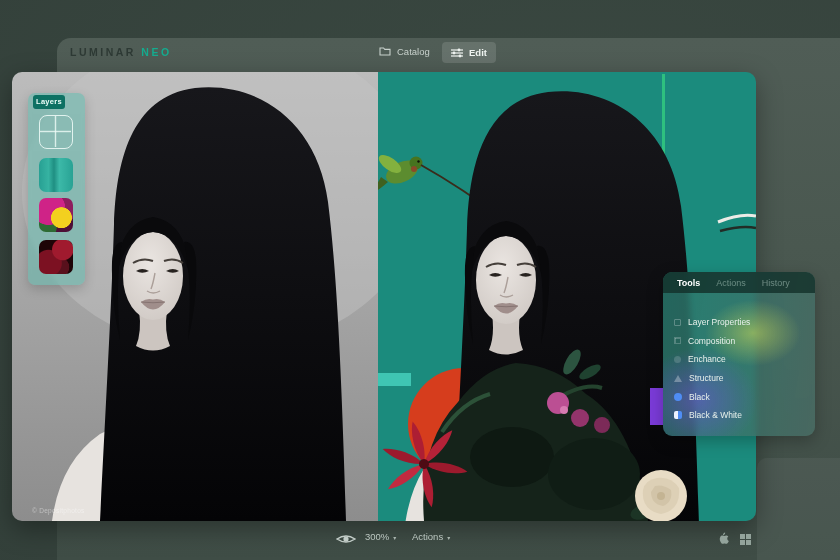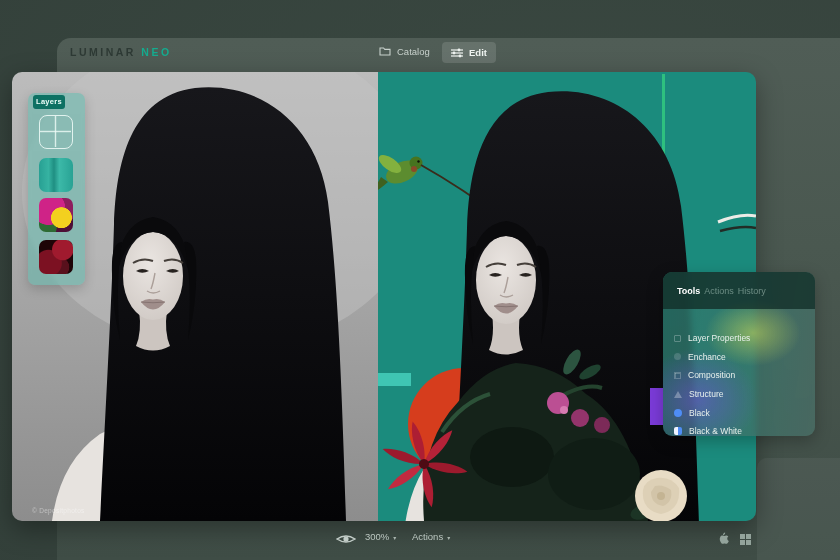--- a/index.html
+++ b/index.html
@@ -70,21 +70,21 @@
     border-radius:9px; overflow:hidden;
     background:linear-gradient(100deg, rgba(40,122,110,0.82) 0%, rgba(74,110,102,0.78) 100%);
     backdrop-filter: blur(3px);
     box-shadow:0 5px 16px rgba(0,0,0,0.25);
   }
   .glow { position:absolute; pointer-events:none; }
   .glow-yellow { left:42px; top:28px; width:96px; height:66px;
     background:radial-gradient(closest-side, rgba(205,222,88,0.55), rgba(205,222,88,0)); }
   .glow-purple { left:-24px; top:76px; width:118px; height:104px;
     background:radial-gradient(closest-side, rgba(118,78,228,0.5), rgba(118,78,228,0)); }
-  .tp-header { position:relative; height:37px; display:flex; align-items:center; gap:4px;
+  .tp-header { position:relative; height:21px; display:flex; align-items:center; gap:16px;
     padding:0 14px; background:rgba(19,47,41,0.8); }
   .tp-tab { font-size:9px; color:rgba(190,215,205,0.5); cursor:default; }
   .tp-tab.active { color:#ffffff; font-weight:bold; }
   .tp-list { position:relative; padding-top:20px; }
   .tool-item { height:18.6px; display:flex; align-items:center; gap:7px; padding-left:11px;
     font-size:8.5px; color:#e8f1ec; }
   .ti-icon { flex:0 0 auto; display:inline-block; }
   .icon-layerprops { width:7px; height:7px; border:1px solid rgba(255,255,255,0.26); border-radius:1px; }
   .icon-enhance { width:7px; height:7px; border-radius:50%; background:rgba(255,255,255,0.16); }
   .icon-composition { width:7px; height:7px; border:1px solid rgba(255,255,255,0.22);
@@ -262,26 +262,26 @@
       <span class="tp-tab active">Tools</span>
       <span class="tp-tab">Actions</span>
       <span class="tp-tab">History</span>
     </div>
     <div class="tp-list">
       <div class="tool-item">
         <span class="ti-icon icon-layerprops"></span>
         <span>Layer Properties</span>
       </div>
       <div class="tool-item">
+        <span class="ti-icon icon-composition"></span>
+        <span>Composition</span>
+      </div>
+      <div class="tool-item">
         <span class="ti-icon icon-enhance"></span>
         <span>Enchance</span>
-      </div>
-      <div class="tool-item">
-        <span class="ti-icon icon-composition"></span>
-        <span>Composition</span>
       </div>
       <div class="tool-item">
         <span class="ti-icon icon-structure"></span>
         <span>Structure</span>
       </div>
       <div class="tool-item">
         <span class="ti-icon icon-color"></span>
         <span>Black</span>
       </div>
       <div class="tool-item">

